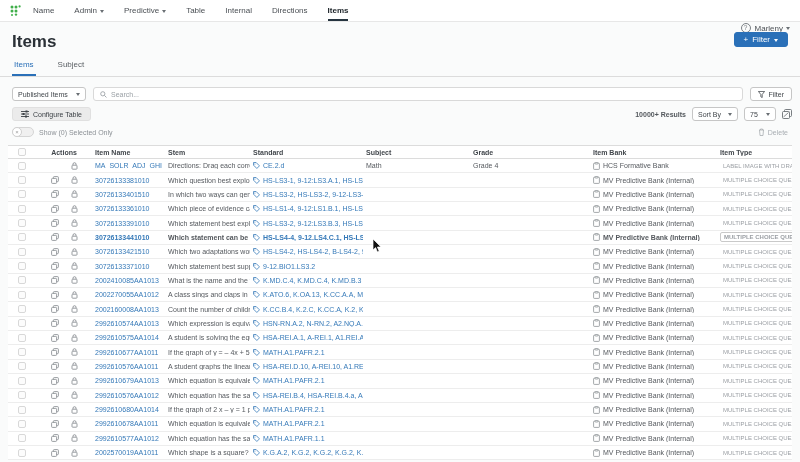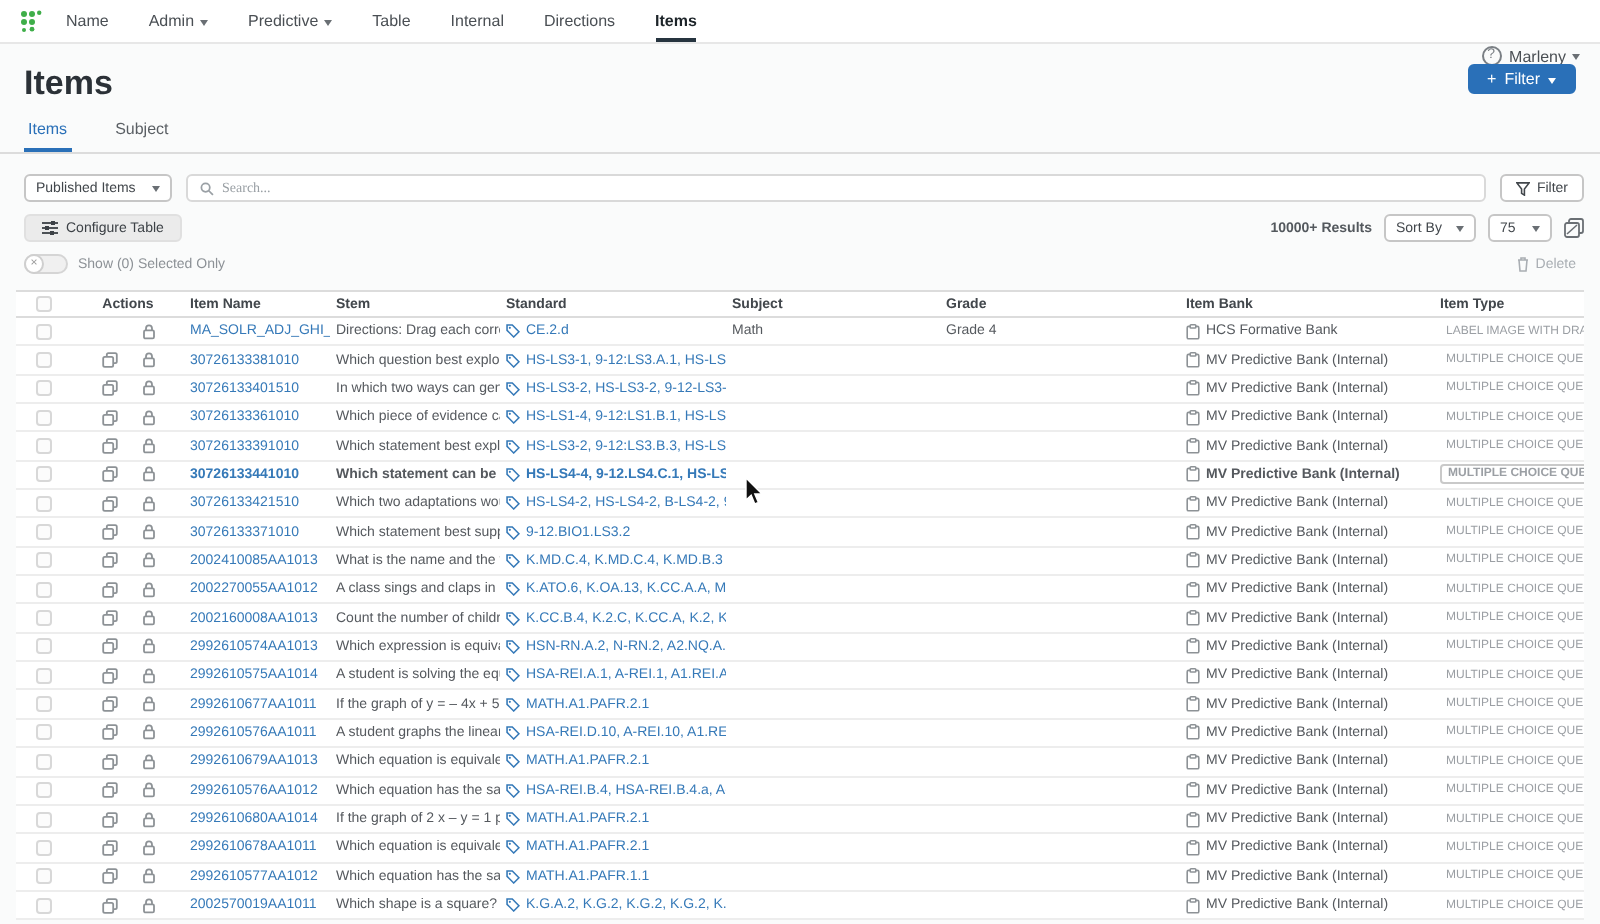--- a/index.html
+++ b/index.html
@@ -25,21 +25,21 @@
   .tabs { display:flex; padding:0 12px; border-bottom:1px solid #dcdcdc; margin-top:8px; }
   .tab { font-size:8px; color:#5a5f64; padding:0 2px 5px 2px; margin-right:20px; border-bottom:2px solid transparent; cursor:pointer; }
   .tab.active { color:#2a70b8; border-bottom:2px solid #2a70b8; }
 
   
   .toolbar { padding:10px 8px 0 12px; }
   .row1 { display:flex; align-items:center; gap:7px; }
   .select { background:#fff; border:1px solid #c6c6c6; border-radius:3px; height:14px; font-size:7px; color:#41464b; display:flex; align-items:center; justify-content:space-between; padding:0 5px; gap:5px; cursor:pointer; }
   .sel-published { width:74px; }
   .searchbox { flex:1; height:14px; background:#fff; border:1px solid #d9d9d9; border-radius:3px; display:flex; align-items:center; gap:4px; padding:0 6px; }
-  .searchbox input { border:0; outline:0; width:100%; font-size:7px; color:#555; background:transparent; font-family:Liberation Serif, serif; }
+  .searchbox input { border:0; outline:0; width:100%; font-size:7px; color:#555; background:transparent; font-family:Liberation Sans, sans-serif; }
   .searchbox input::placeholder { color:#9aa0a5; }
   .btn-filter { background:#fff; border:1px solid #c6c6c6; border-radius:3px; height:14px; padding:0 7px; display:flex; align-items:center; gap:3px; font-size:7px; color:#41464b; cursor:pointer; }
   .row2 { display:flex; align-items:center; justify-content:space-between; margin-top:6px; }
   .btn-configure { background:#ebebeb; border:1px solid #e0e0e0; border-radius:3px; height:14px; padding:0 8px; display:flex; align-items:center; gap:4px; font-size:7px; color:#3c4146; cursor:pointer; }
   .r2-right { display:flex; align-items:center; gap:6px; }
   .results { font-size:7px; color:#53585d; font-weight:bold; }
   .sel-sort { width:46px; } .sel-size { width:32px; }
   .row3 { display:flex; align-items:center; justify-content:space-between; margin-top:6px; }
   .toggle-wrap { display:flex; align-items:center; gap:5px; }
   .toggle { width:22px; height:10px; background:#f0f0f0; border:1px solid #d5d5d5; border-radius:6px; position:relative; cursor:pointer; }

